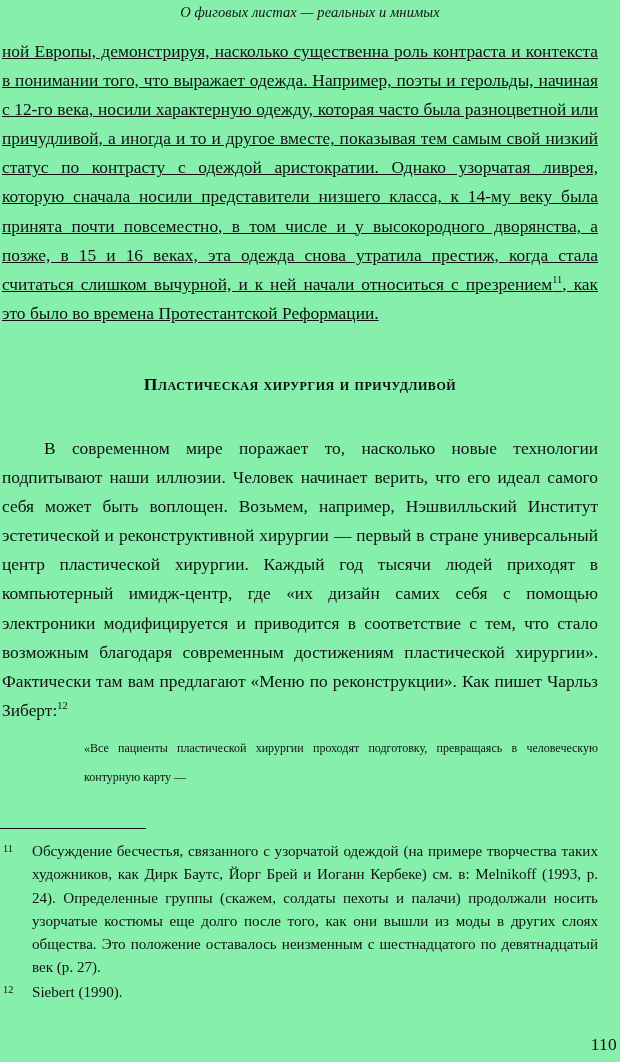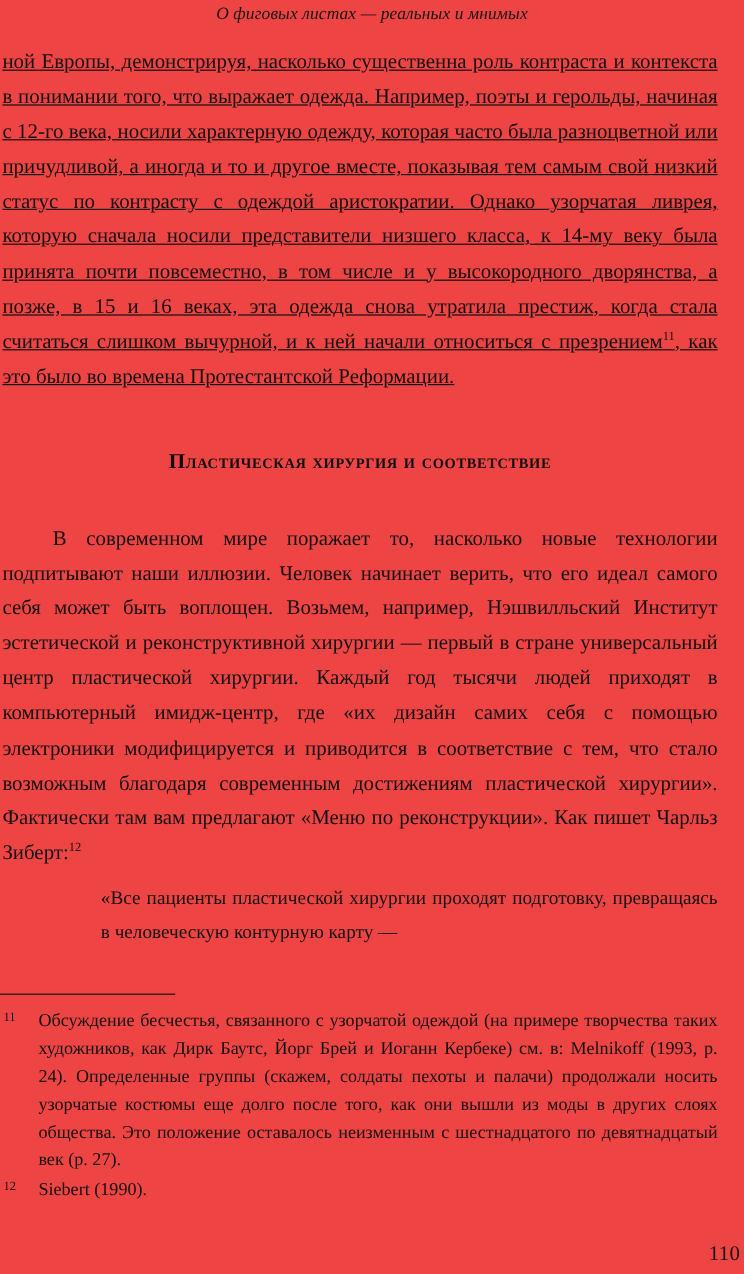--- a/index.html
+++ b/index.html
@@ -14,21 +14,21 @@
     position: relative;
     overflow: hidden;
     font-family: "Liberation Serif", "DejaVu Serif", serif;
     color: #101010;
     -webkit-font-smoothing: antialiased;
   }
 
   .page {
     position: absolute;
     inset: 0;
-    background: #ef4444;
+    background: #86efac;
   }
 
   
   .running-head {
     position: absolute;
     top: 4px;
     left: 0;
     width: 620px;
     text-align: center;
     font-style: italic;
@@ -90,21 +90,21 @@
 
   
   .blockquote {
     position: absolute;
     left: 84px;
     top: 734px;
     width: 514px;
   }
   .blockquote p {
     margin: 0;
-    font-size: 16px;
+    font-size: 12px;
     line-height: 29.1px;
     text-align: justify;
     color: #111111;
   }
 
   
   .footnote-rule {
     position: absolute;
     left: 0px;
     top: 828px;
@@ -158,21 +158,21 @@
 
 <div class="page">
 
   <div class="running-head">О фиговых листах — реальных и мнимых</div>
 
   <div class="text-column">
     <p class="body-par"><span>ной Европы, демонстрируя, насколько существенна роль контраста и контекста в понимании того, что выражает одежда. Например, поэты и герольды, начиная с 12-го века, носили характерную одежду, которая часто была разноцветной или причудливой, а иногда и то и другое вместе, показывая тем самым свой низкий статус по контрасту с одеждой аристократии. Однако узорчатая ливрея, которую сначала носили представители низшего класса, к 14-му веку была принята почти повсеместно, в том числе и у высокородного дворянства, а позже, в 15 и 16 веках, эта одежда снова утратила престиж, когда стала считаться слишком вычурной, и к ней начали относиться с презрением</span><sup class="fn-ref">11</sup><span>, как это было во времена Протестантской Реформации.</span></p>
   </div>
 
   <div class="heading-wrap">
-    <h2 class="section-heading">Пластическая хирургия и соответствие</h2>
+    <h2 class="section-heading">Пластическая хирургия и причудливой</h2>
   </div>
 
   <div class="text-column-2">
     <p class="body-par indent"><span>В современном мире поражает то, насколько новые технологии подпитывают наши иллюзии. Человек начинает верить, что его идеал самого себя может быть воплощен. Возьмем, например, Нэшвилльский Институт эстетической и реконструктивной хирургии — первый в стране универсальный центр пластической хирургии. Каждый год тысячи людей приходят в компьютерный имидж-центр, где «их дизайн самих себя с помощью электроники модифицируется и приводится в соответствие с тем, что стало возможным благодаря современным достижениям пластической хирургии». Фактически там вам предлагают «Меню по реконструкции». Как пишет Чарльз Зиберт:</span><sup class="fn-ref">12</sup></p>
   </div>
 
   <div class="blockquote">
     <p>«Все пациенты пластической хирургии проходят подготовку, превращаясь в человеческую контурную карту —</p>
   </div>
 

